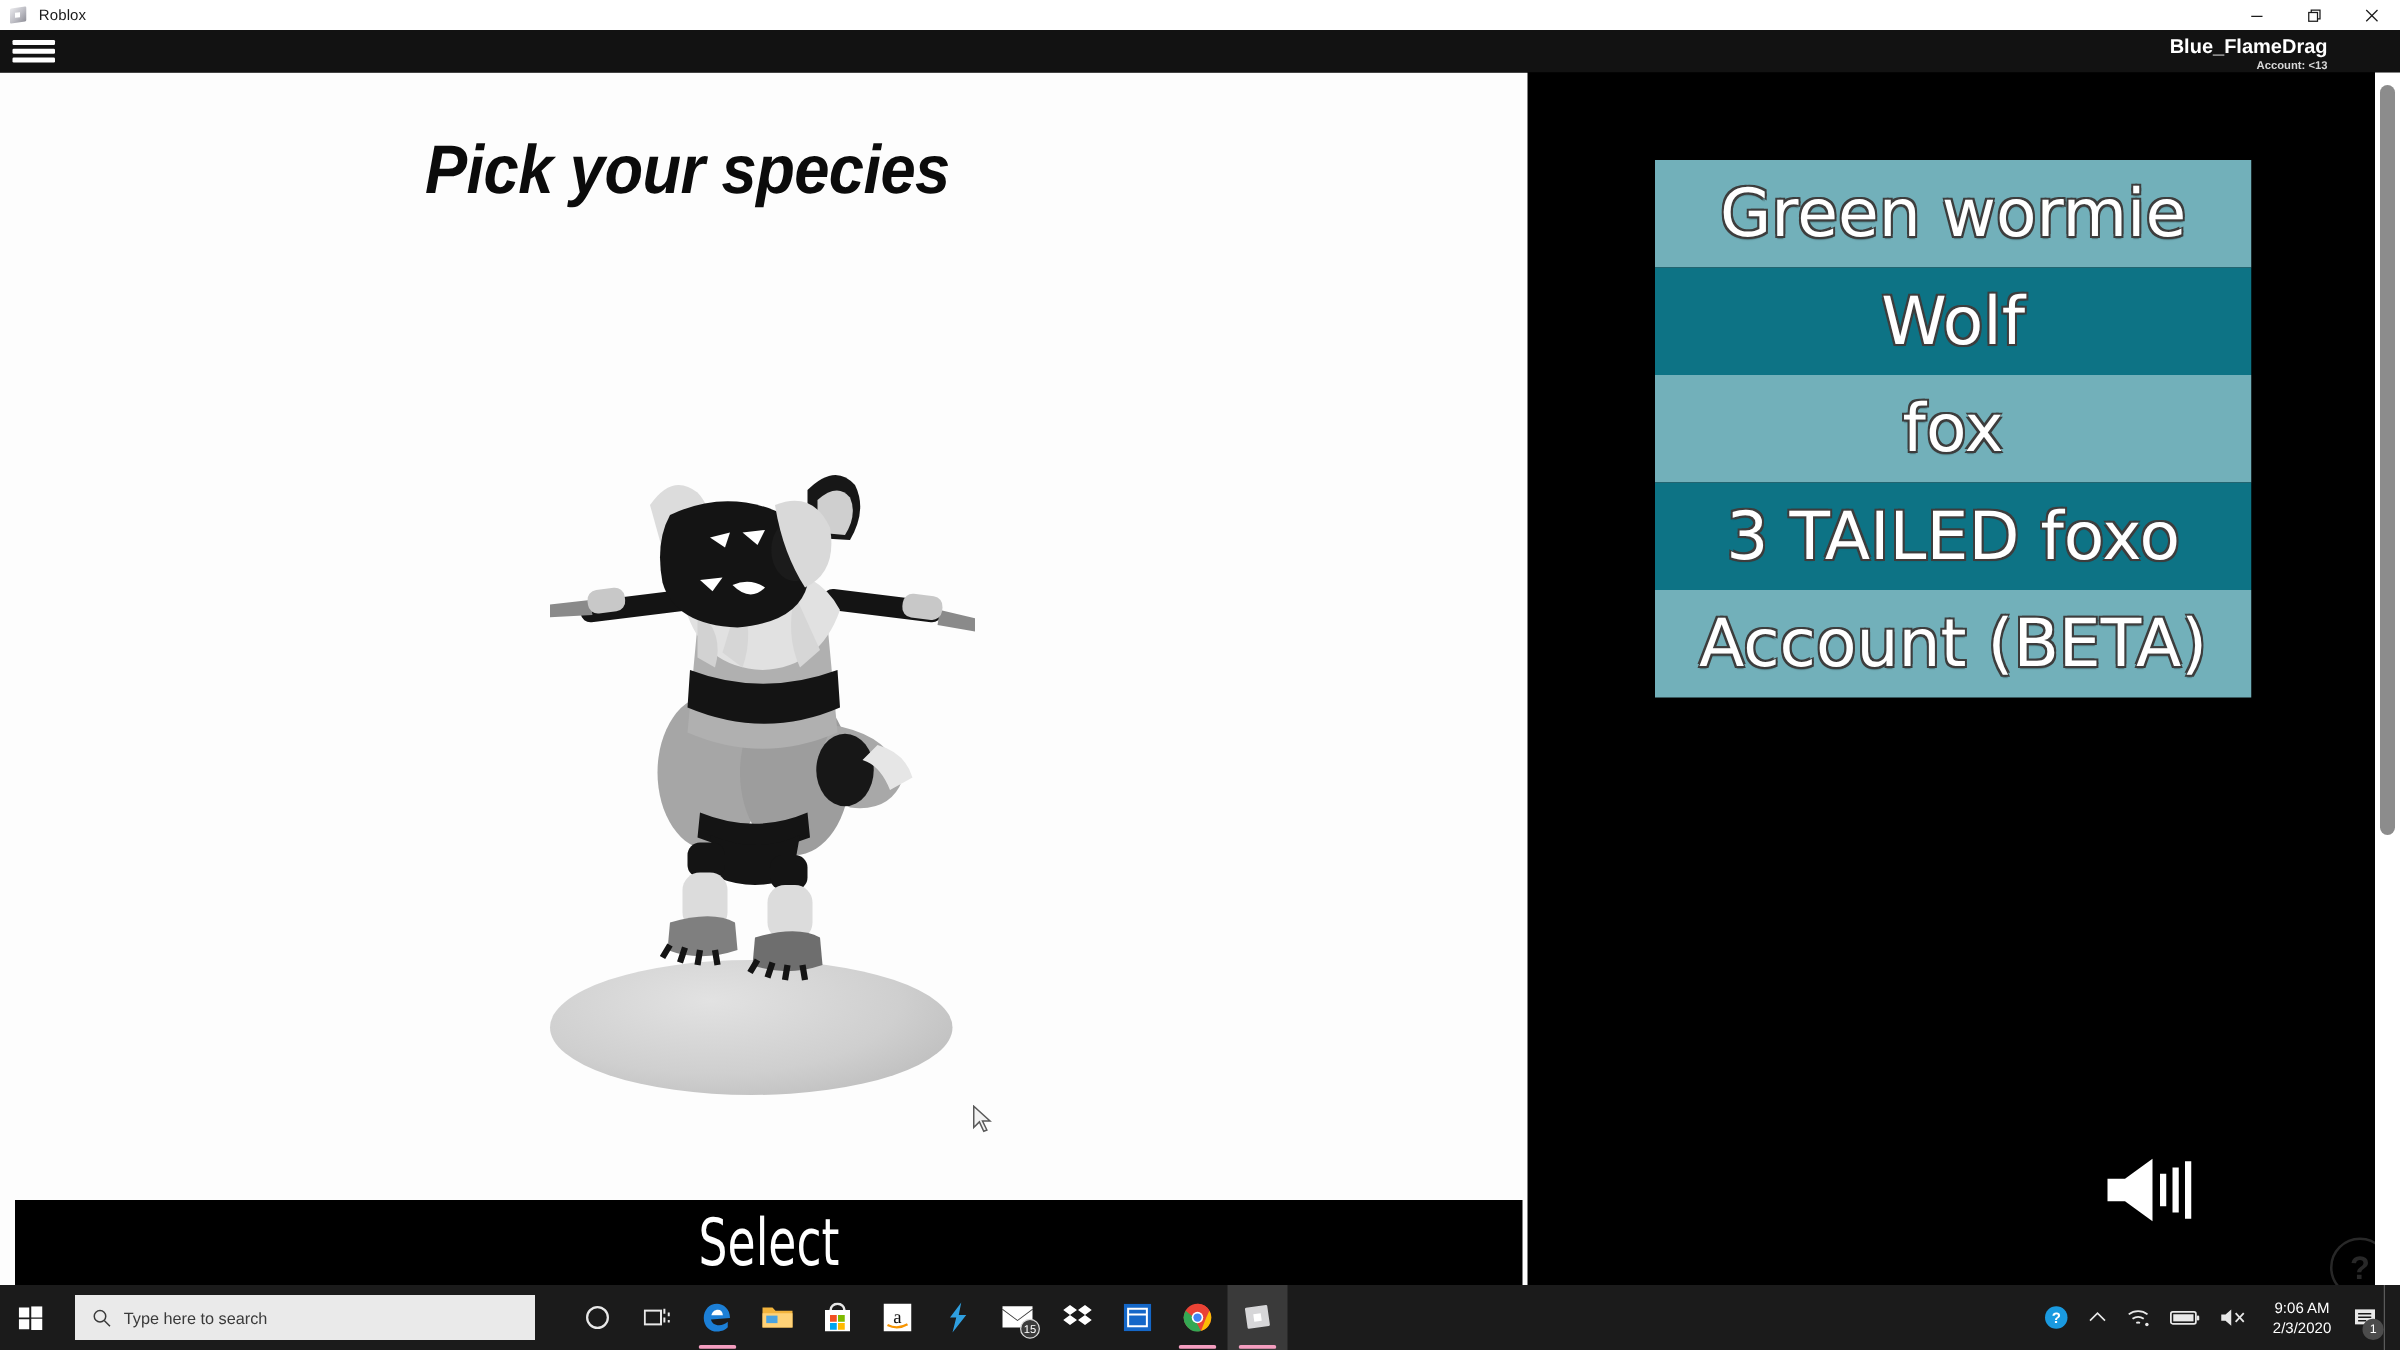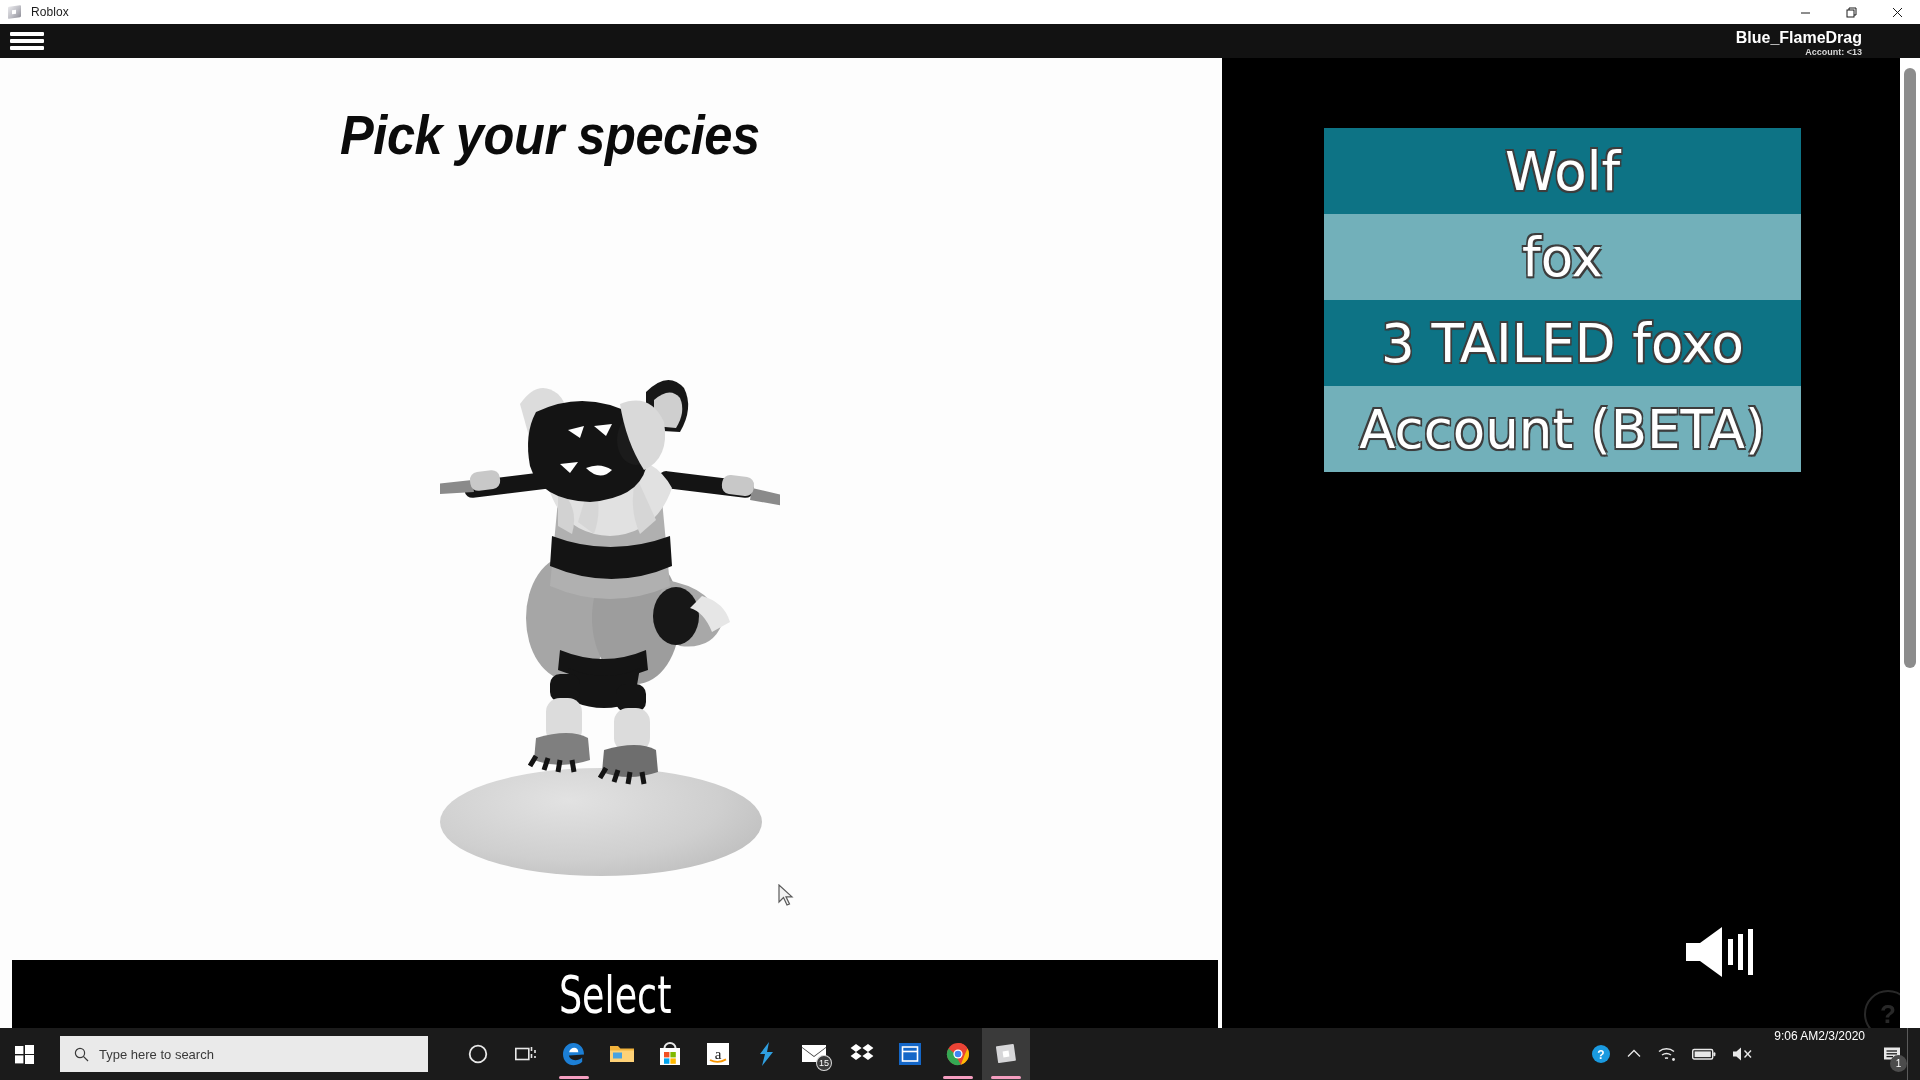--- a/index.html
+++ b/index.html
@@ -156,21 +156,21 @@
   .badge{
     position:absolute;right:6px;bottom:9px;min-width:16px;height:16px;border-radius:50%;
     background:#3b3b3b;border:1px solid #d8d8d8;color:#fff;font-size:9px;
     display:flex;align-items:center;justify-content:center;padding:0 2px;box-sizing:border-box;
   }
   .tray{margin-left:auto;display:flex;align-items:center;height:52px;padding-right:4px;}
   .tray .ti{
     height:52px;display:flex;align-items:center;justify-content:center;padding:0 8px;cursor:pointer;
   }
   .clock{
-    height:52px;display:flex;flex-direction:row;align-items:flex-start;justify-content:center;
+    height:52px;display:flex;flex-direction:column;align-items:center;justify-content:center;
     padding:0 12px;color:#fff;font-size:12px;line-height:1.35;cursor:pointer;
   }
   .notif{width:30px;height:52px;display:flex;align-items:center;justify-content:center;position:relative;cursor:pointer;}
   .notif .nbadge{
     position:absolute;right:0px;bottom:8px;width:17px;height:17px;border-radius:50%;
     background:#4c4c4c;color:#fff;font-size:10px;display:flex;align-items:center;justify-content:center;
   }
   .showdesk{width:8px;height:52px;border-left:1px solid #5a5a5a;}
 </style>
 </head>
@@ -279,20 +279,23 @@
           <path d="M166 400 l-6 10 M178 402 l-4 12 M190 404 l-2 12 M202 404 l2 12" stroke="#141414" stroke-width="5" fill="none"></path>
         </svg>
       </div>
 
       <div class="select-btn">
         <div class="lbl">Select</div>
       </div>
     </div>
 
     <div class="species-panel">
+      <div class="species-row" style="background:#72b0ba">
+        <span class="lbl">Green wormie</span>
+      </div>
       <div class="species-row" style="background:#0d7385">
         <span class="lbl">Wolf</span>
       </div>
       <div class="species-row" style="background:#72b0ba">
         <span class="lbl">fox</span>
       </div>
       <div class="species-row" style="background:#0d7385">
         <span class="lbl">3 TAILED foxo</span>
       </div>
       <div class="species-row" style="background:#72b0ba">

